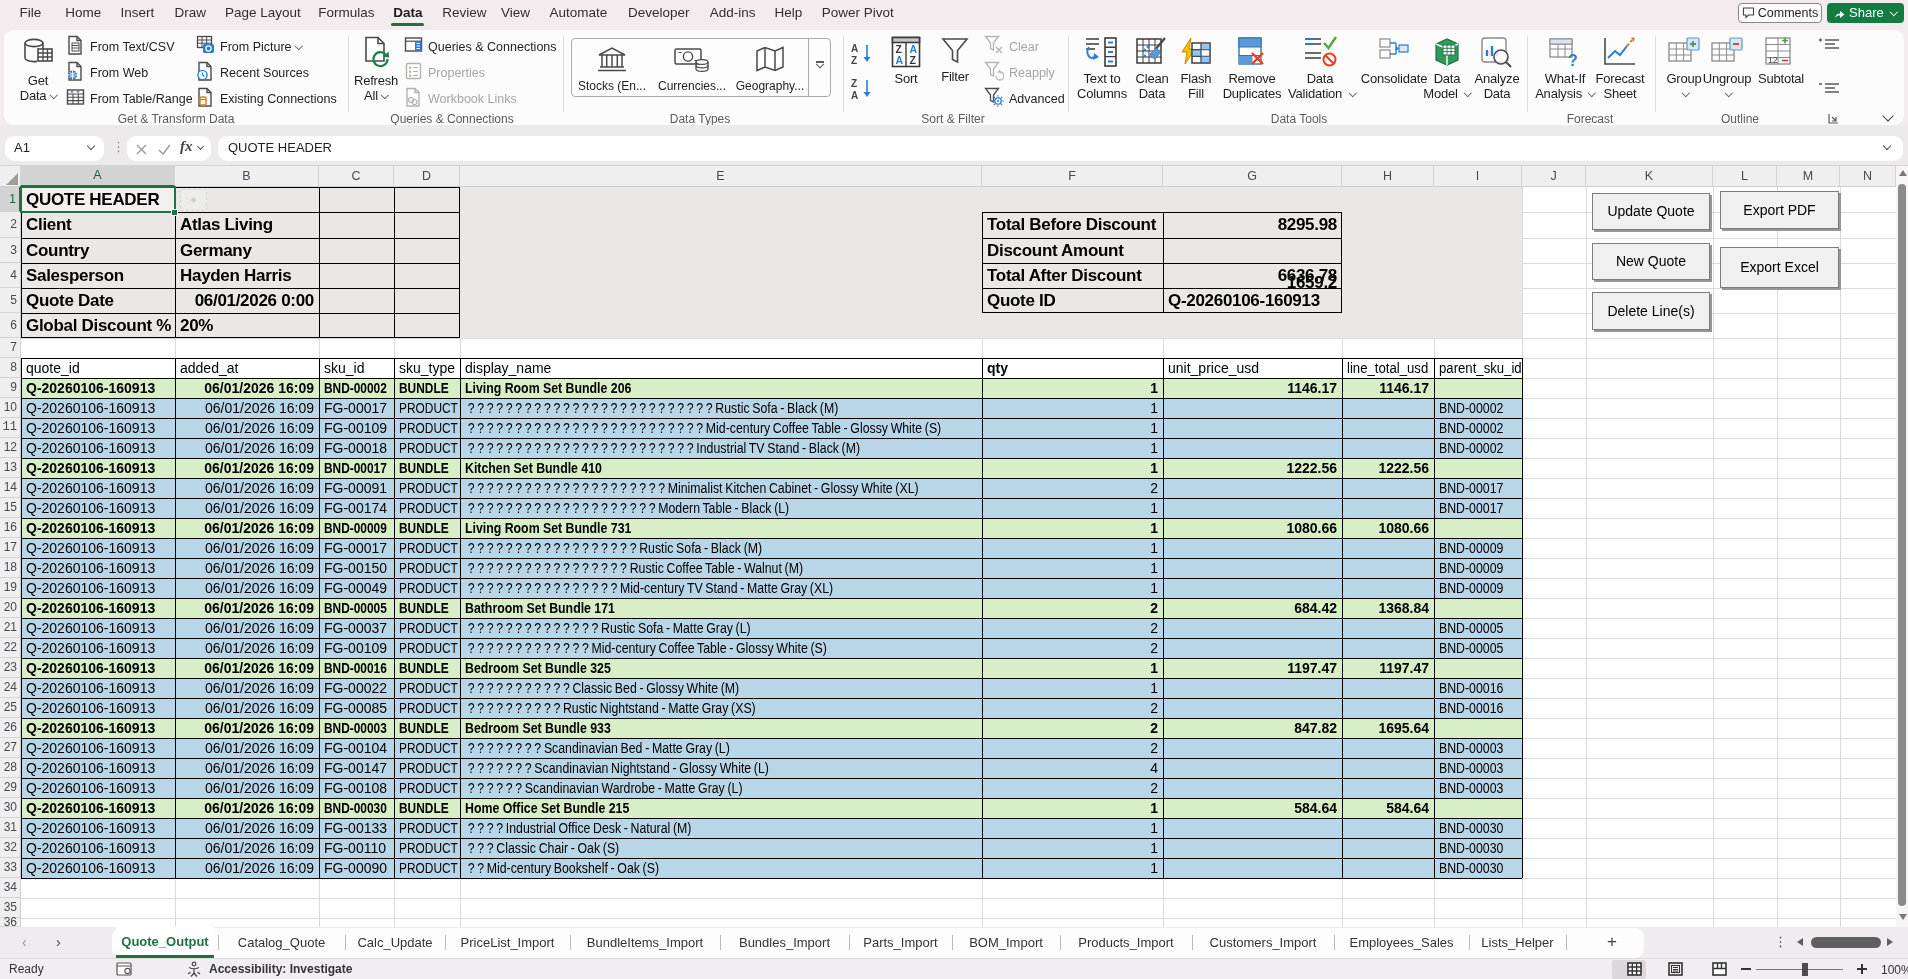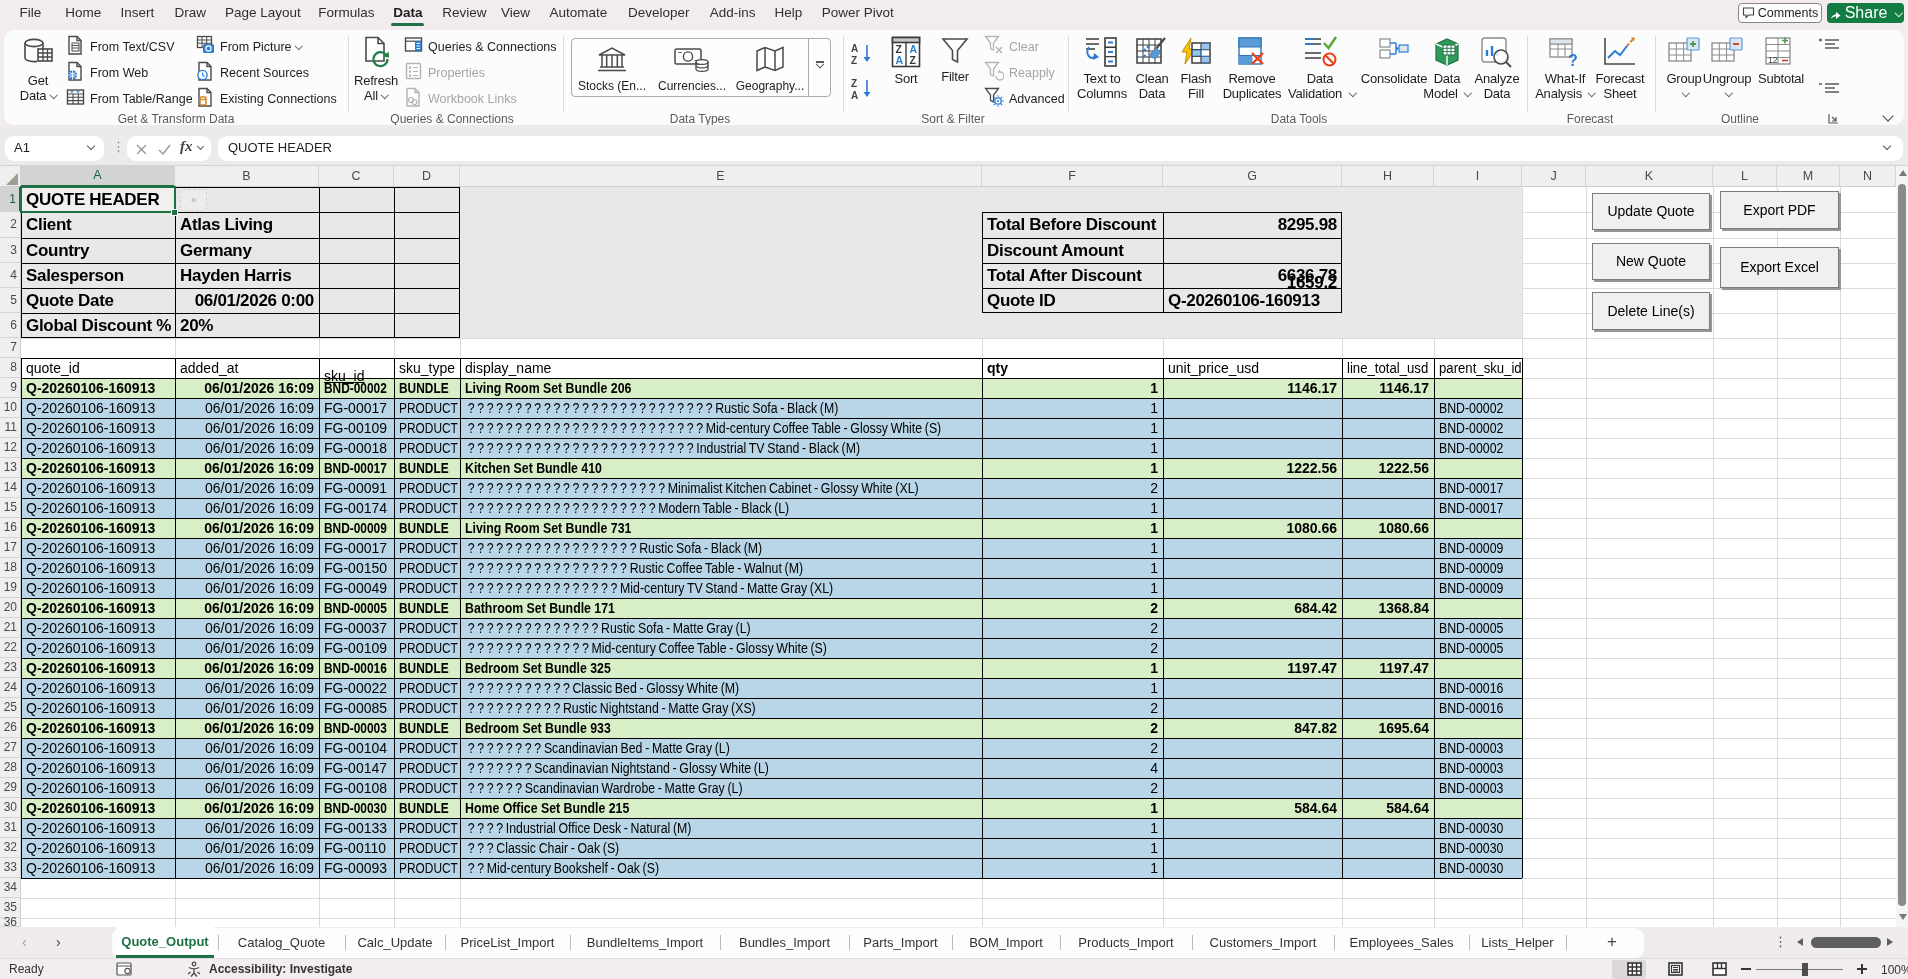--- a/index.html
+++ b/index.html
@@ -53,21 +53,21 @@
 <span class="mtab" style="left:442.3px">Review</span>
 <span class="mtab" style="left:501.1px">View</span>
 <span class="mtab" style="left:549.5px">Automate</span>
 <span class="mtab" style="left:628.0px">Developer</span>
 <span class="mtab" style="left:709.8px">Add-ins</span>
 <span class="mtab" style="left:774.4px">Help</span>
 <span class="mtab" style="left:821.7px">Power Pivot</span>
 <div class="abs" style="left:1738px;top:3px;width:84px;height:20px;border:1px solid #8a8886;border-radius:4px;background:#fdfcfc;font-size:12.5px;color:#201f1e;line-height:18px;text-align:center"><svg width="13" height="12" viewBox="0 0 13 12" style="vertical-align:-2px;margin-right:3px">
         <path d="M1.5 1h10v7h-5l-2.5 2.5V8h-2.5z" fill="none" stroke="#444" stroke-width="1.1"></path>
       </svg>Comments</div>
-<div class="abs" style="left:1827px;top:3px;width:77px;height:20px;border-radius:4px;background:#137c43;font-size:16px;color:#fff;line-height:20px;text-align:center"><svg width="12" height="11" viewBox="0 0 12 11" style="vertical-align:-1.5px;margin-right:3px">
+<div class="abs" style="left:1827px;top:3px;width:77px;height:20px;border-radius:4px;background:#137c43;font-size:13px;color:#fff;line-height:20px;text-align:center"><svg width="12" height="11" viewBox="0 0 12 11" style="vertical-align:-1.5px;margin-right:3px">
         <path d="M1 10c.5-3 2.5-4.5 5-4.5V3l4.5 3.5L6 10V7.5C4 7.5 2.5 8 1 10z" fill="#fff"></path>
       </svg>Share <span class="chev" style="border-color:#fff"></span></div>
 </div>
 <div id="panel" class="abs">
 <div class="bigbtn" style="left:9px;width:50px"><svg width="34" height="34" viewBox="0 0 34 34">
         <ellipse cx="13" cy="7" rx="9" ry="3.6" fill="#fdfdfd" stroke="#494949" stroke-width="1.6"></ellipse>
         <path d="M4 7v15c0 2 4 3.6 9 3.6 1 0 2-.1 3-.2M22 7v7" fill="none" stroke="#494949" stroke-width="1.6"></path>
         <rect x="17" y="13" width="14" height="12" fill="#fff" stroke="#494949" stroke-width="1.6"></rect>
         <path d="M17 17h14M17 21h14M22 13v12M26.5 13v12" stroke="#494949" stroke-width="1.3"></path>
       </svg>Get<br>Data <span class="chev" style="margin-left:1px"></span></div>
@@ -364,21 +364,21 @@
 <div class="rowhdr" style="top:21px;height:25px;line-height:24px;background:#d3d3d3;color:#17643a;border-right:2px solid #1e7145;">1</div>
 <div class="rowhdr" style="top:46px;height:26px;line-height:25px;">2</div>
 <div class="rowhdr" style="top:72px;height:25px;line-height:24px;">3</div>
 <div class="rowhdr" style="top:97px;height:25px;line-height:24px;">4</div>
 <div class="rowhdr" style="top:122px;height:25px;line-height:24px;">5</div>
 <div class="rowhdr" style="top:147px;height:25px;line-height:24px;">6</div>
 <div class="rowhdr" style="top:172px;height:20px;line-height:19px;">7</div>
 <div class="rowhdr" style="top:192px;height:20px;line-height:19px;">8</div>
 <div class="rowhdr" style="top:212px;height:20px;line-height:19px;">9</div>
 <div class="rowhdr" style="top:232px;height:20px;line-height:19px;">10</div>
-<div class="rowhdr" style="top:252px;height:20px;line-height:19px;">11</div>
+<div class="rowhdr" style="top:252px;height:20px;line-height:19px;font-family:Liberation Mono, monospace;">11</div>
 <div class="rowhdr" style="top:272px;height:20px;line-height:19px;">12</div>
 <div class="rowhdr" style="top:292px;height:20px;line-height:19px;">13</div>
 <div class="rowhdr" style="top:312px;height:20px;line-height:19px;">14</div>
 <div class="rowhdr" style="top:332px;height:20px;line-height:19px;">15</div>
 <div class="rowhdr" style="top:352px;height:20px;line-height:19px;">16</div>
 <div class="rowhdr" style="top:372px;height:20px;line-height:19px;">17</div>
 <div class="rowhdr" style="top:392px;height:20px;line-height:19px;">18</div>
 <div class="rowhdr" style="top:412px;height:20px;line-height:19px;">19</div>
 <div class="rowhdr" style="top:432px;height:20px;line-height:19px;">20</div>
 <div class="rowhdr" style="top:452px;height:20px;line-height:19px;">21</div>
@@ -547,21 +547,21 @@
 <div class="abs" style="left:21px;top:572px;width:1501px;height:1px;background:#000"></div>
 <div class="abs" style="left:21px;top:592px;width:1501px;height:1px;background:#000"></div>
 <div class="abs" style="left:21px;top:612px;width:1501px;height:1px;background:#000"></div>
 <div class="abs" style="left:21px;top:632px;width:1501px;height:1px;background:#000"></div>
 <div class="abs" style="left:21px;top:652px;width:1501px;height:1px;background:#000"></div>
 <div class="abs" style="left:21px;top:672px;width:1501px;height:1px;background:#000"></div>
 <div class="abs" style="left:21px;top:692px;width:1501px;height:1px;background:#000"></div>
 <div class="abs" style="left:21px;top:712px;width:1501px;height:1px;background:#000"></div>
 <div class="cell" style="top:192px;line-height:20px;left:26px;">quote_id</div>
 <div class="cell" style="top:192px;line-height:20px;left:180px;">added_at</div>
-<div class="cell" style="top:200px;line-height:20px;left:324px;text-decoration:underline;">sku_id</div>
+<div class="cell" style="top:192px;line-height:20px;left:324px;">sku_id</div>
 <div class="cell" style="top:192px;line-height:20px;left:399px;">sku_type</div>
 <div class="cell" style="top:192px;line-height:20px;left:465px;">display_name</div>
 <div class="cell" style="top:192px;line-height:20px;left:987px;font-weight:bold;">qty</div>
 <div class="cell" style="top:192px;line-height:20px;left:1168px;">unit_price_usd</div>
 <div class="cell" style="top:192px;line-height:20px;left:1347px;"><span style="transform:scaleX(.94);transform-origin:0 50%;display:inline-block">line_total_usd</span></div>
 <div class="cell" style="top:192px;line-height:20px;left:1439px;"><span style="transform:scaleX(.94);transform-origin:0 50%;display:inline-block">parent_sku_id</span></div>
 <div class="cell" style="top:212px;line-height:20px;left:26px;font-weight:bold;">Q-20260106-160913</div>
 <div class="cell" style="top:212px;line-height:20px;left:175px;width:139px;text-align:right;font-weight:bold;">06/01/2026 16:09</div>
 <div class="cell" style="top:212px;line-height:20px;left:324px;font-weight:bold;"><span class="sxb">BND-00002</span></div>
 <div class="cell" style="top:212px;line-height:20px;left:399px;font-weight:bold;"><span class="sxb">BUNDLE</span></div>
@@ -731,21 +731,21 @@
 <div class="cell" style="top:652px;line-height:20px;left:1439px;"><span class="sx">BND-00030</span></div>
 <div class="cell" style="top:672px;line-height:20px;left:26px;">Q-20260106-160913</div>
 <div class="cell" style="top:672px;line-height:20px;left:175px;width:139px;text-align:right;">06/01/2026 16:09</div>
 <div class="cell" style="top:672px;line-height:20px;left:324px;">FG-00110</div>
 <div class="cell" style="top:672px;line-height:20px;left:399px;"><span class="sxb">PRODUCT</span></div>
 <div class="cell" style="top:672px;line-height:20px;left:465px;"><span class="sx" style="word-spacing:-0.85px">&nbsp;? ? ? Classic Chair - Oak (S)</span></div>
 <div class="cell" style="top:672px;line-height:20px;left:982px;width:176px;text-align:right;">1</div>
 <div class="cell" style="top:672px;line-height:20px;left:1439px;"><span class="sx">BND-00030</span></div>
 <div class="cell" style="top:692px;line-height:20px;left:26px;">Q-20260106-160913</div>
 <div class="cell" style="top:692px;line-height:20px;left:175px;width:139px;text-align:right;">06/01/2026 16:09</div>
-<div class="cell" style="top:692px;line-height:20px;left:324px;">FG-00093</div>
+<div class="cell" style="top:692px;line-height:20px;left:324px;">FG-00090</div>
 <div class="cell" style="top:692px;line-height:20px;left:399px;"><span class="sxb">PRODUCT</span></div>
 <div class="cell" style="top:692px;line-height:20px;left:465px;"><span class="sx" style="word-spacing:-0.85px">&nbsp;? ? Mid-century Bookshelf - Oak (S)</span></div>
 <div class="cell" style="top:692px;line-height:20px;left:982px;width:176px;text-align:right;">1</div>
 <div class="cell" style="top:692px;line-height:20px;left:1439px;"><span class="sx">BND-00030</span></div>
 <div class="abs" style="left:1896px;top:0;width:12px;height:761px;background:#f6f4f5"></div>
 <div class="abs" style="left:1898.5px;top:4px;width:0;height:0;border-left:4px solid transparent;border-right:4px solid transparent;border-bottom:6px solid #7a7a7a"></div>
 <div class="abs" style="left:1898px;top:18px;width:8px;height:722px;background:#8a8a8a;border-radius:4px"></div>
 <div class="abs" style="left:1898.5px;top:748px;width:0;height:0;border-left:4px solid transparent;border-right:4px solid transparent;border-top:6px solid #7a7a7a"></div>
 </div>
 <div id="tabbar" class="abs">

